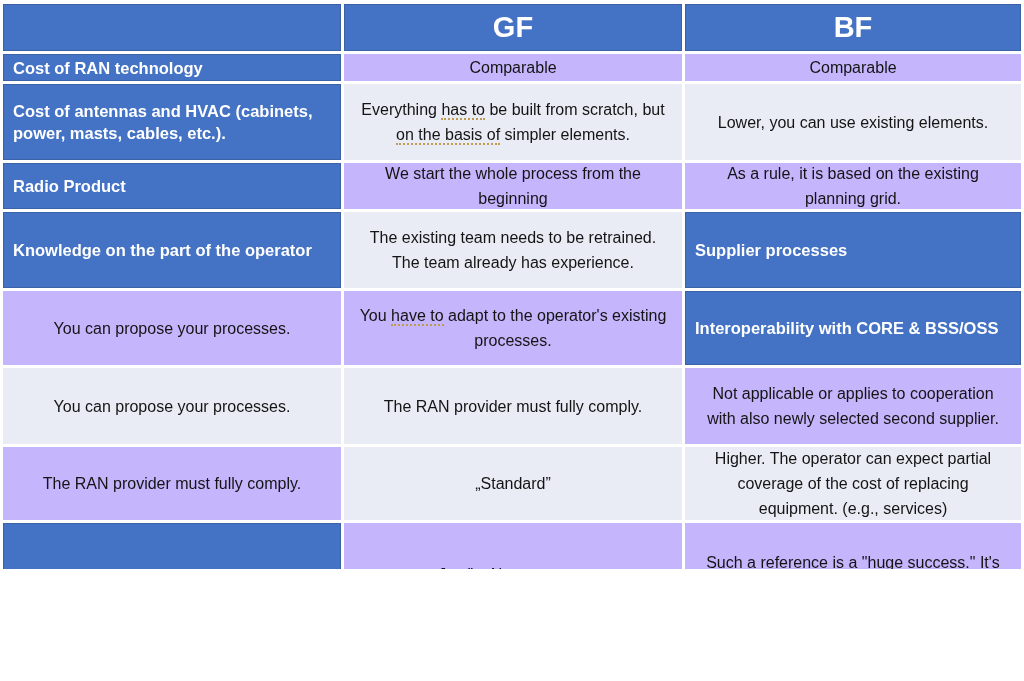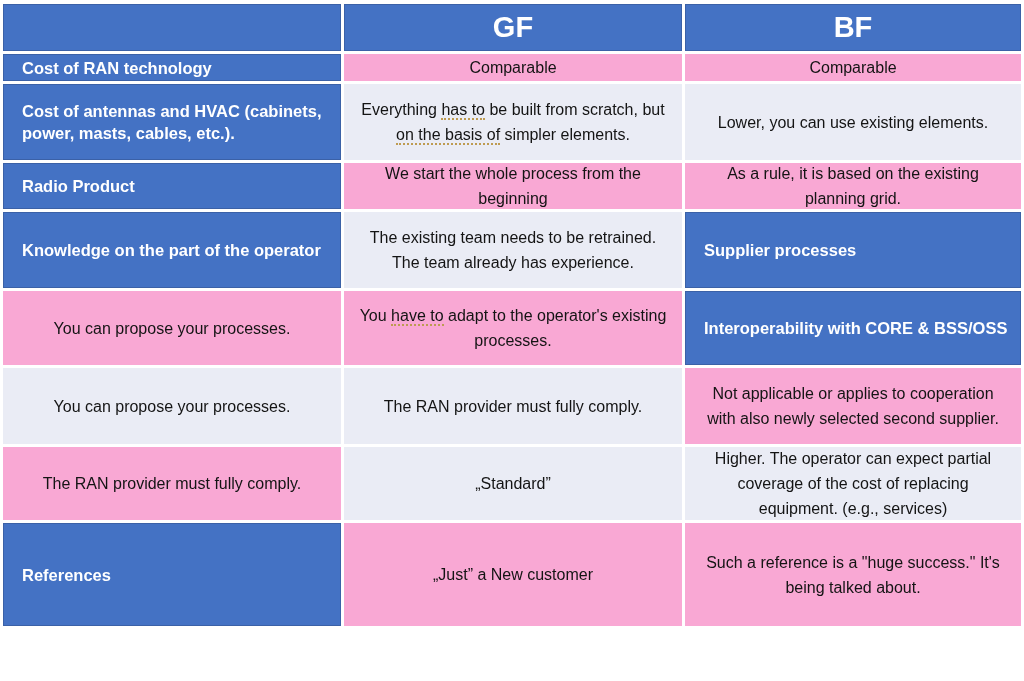--- a/index.html
+++ b/index.html
@@ -1,45 +1,45 @@
 <!DOCTYPE html>
 <html><head>
 <meta charset="utf-8">
 <style>
   html, body { margin: 0; padding: 0; background: #ffffff; }
   .slide {
-    width: 1024px; height: 681px; box-sizing: border-box;
+    width: 1024px; height: 569px; box-sizing: border-box;
     background: #ffffff;
     display: grid;
     grid-template-columns: 338px 338px 336px;
     grid-template-rows: 47px 27px 76px 46px 76px 74px 76px 73px 103px 49px;
     gap: 3px;
     padding: 4px 3px 3px 3px;
     font-family: "Liberation Sans", sans-serif;
   }
   .cell { box-sizing: border-box; overflow: hidden; }
   .hdr {
     background: #4472C4; color: #ffffff;
     font-size: 29px; font-weight: bold;
     display: flex; align-items: center; justify-content: center;
     box-shadow: inset 0 0 0 1px rgba(42,65,115,0.35);
   }
   .lbl {
     background: #4472C4; color: #ffffff;
     font-size: 16.5px; font-weight: bold; line-height: 22px;
     display: flex; align-items: center; justify-content: flex-start;
-    text-align: left; padding: 0 12px 0 19px;
+    text-align: left; padding: 0 12px 0 10px;
     box-shadow: inset 0 0 0 1px rgba(42,65,115,0.35);
   }
   .bd {
     color: #141414; font-size: 16px; line-height: 25px;
     display: flex; flex-direction: column; justify-content: center;
     text-align: center; padding: 0 14px;
   }
-  .dark  { background: #f9a8d4; }
+  .dark  { background: #c4b5fd; }
   .light { background: #EAECF5; }
   .gram {
     text-decoration-thickness: 1px;
     text-underline-offset: 2px;
     border-bottom: 2px dotted #BE9B51;
     padding-bottom: 0px;
   }
 </style>
 </head>
 <body>

